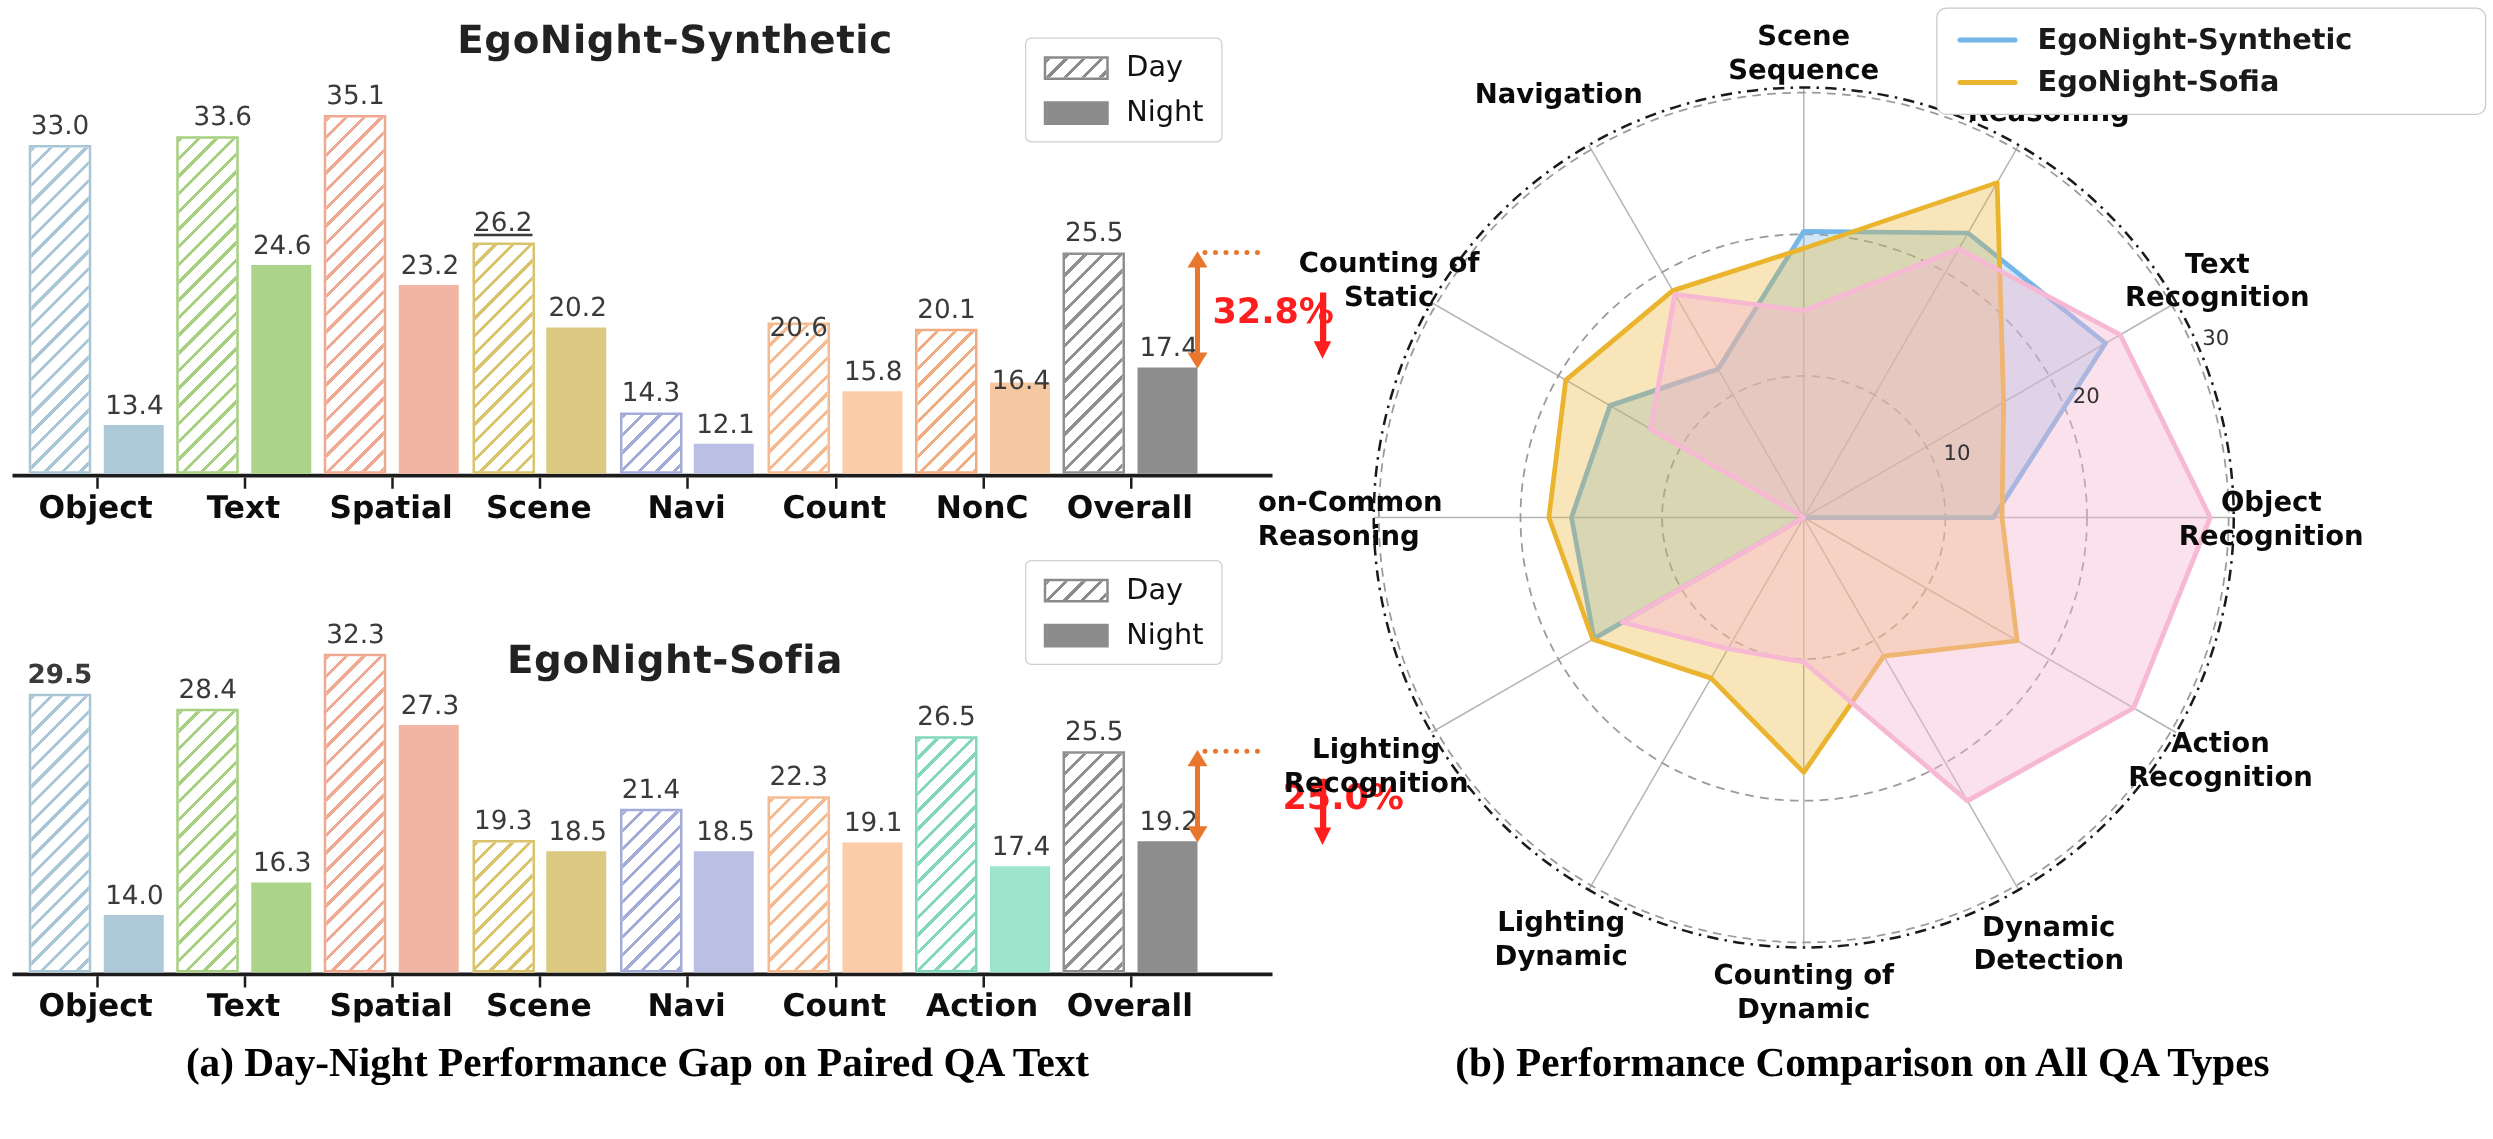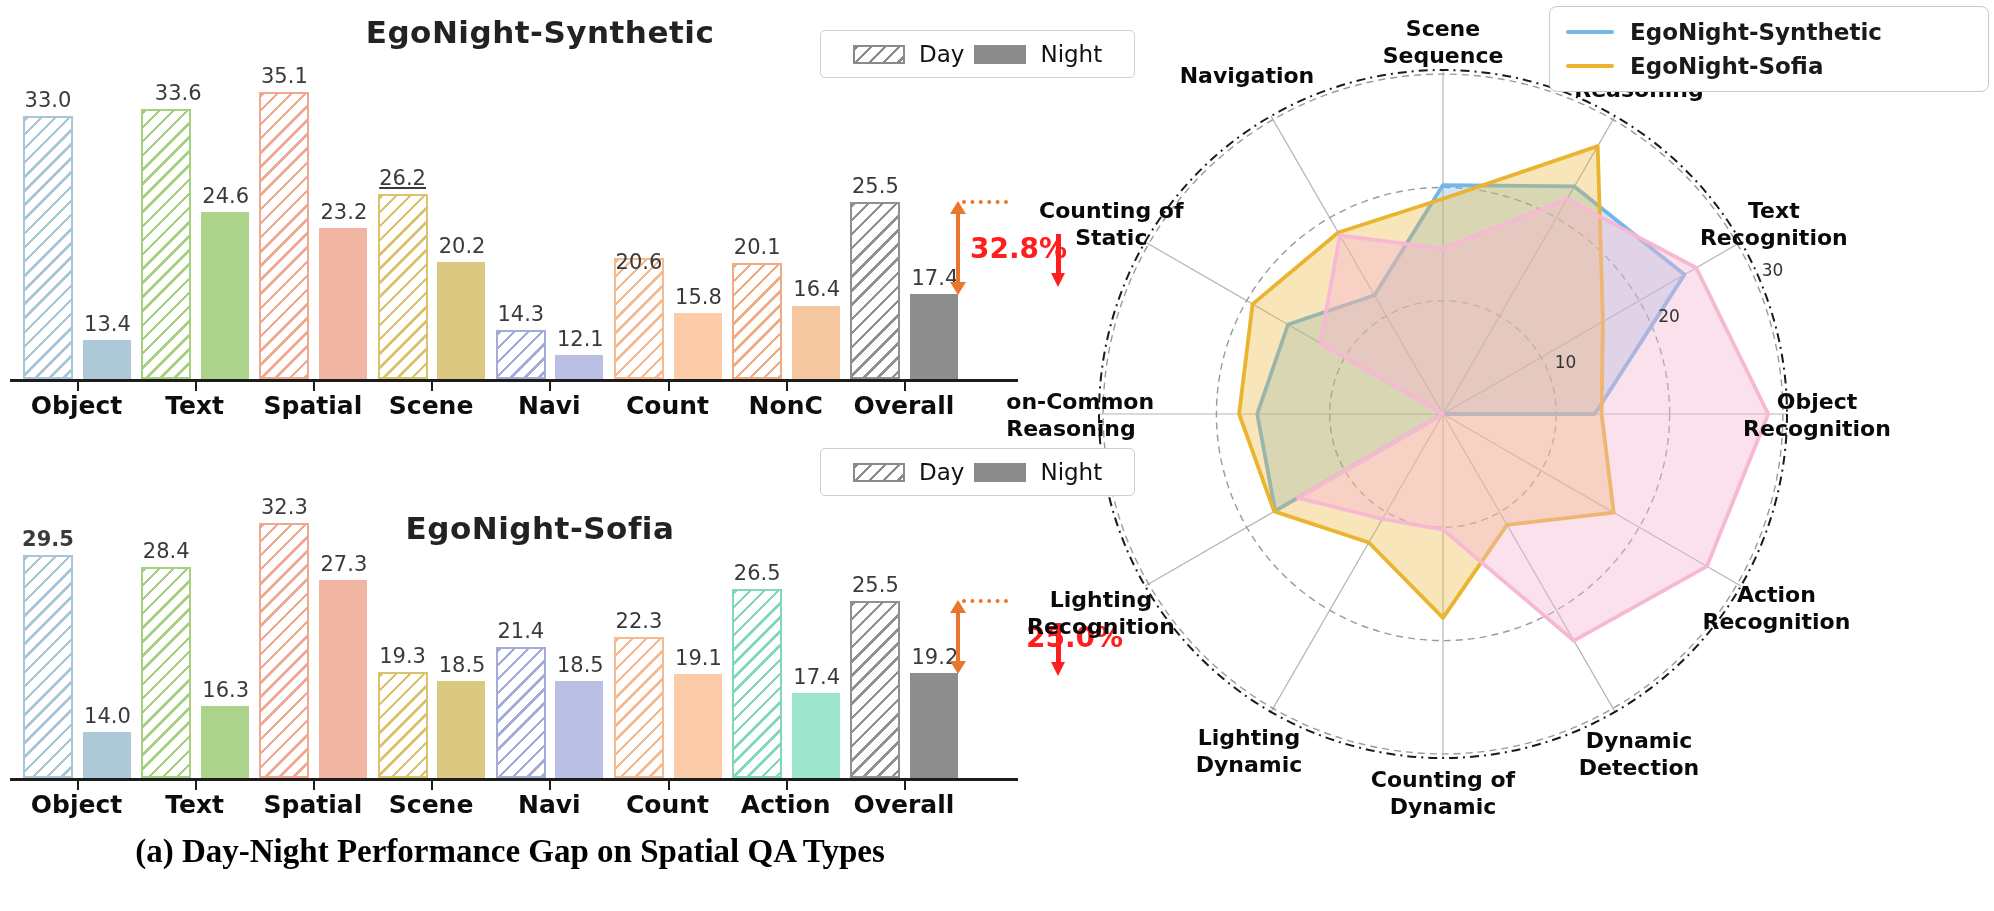--- a/index.html
+++ b/index.html
@@ -10,21 +10,21 @@
                font:700 31px "DejaVu Sans",sans-serif;color:#222;letter-spacing:.5px;}
   .baseline{position:absolute;left:0;width:1008px;height:3px;background:#1c1c1c;}
   .tick{position:absolute;width:2px;height:9px;background:#1c1c1c;}
   .bar{position:absolute;box-sizing:border-box;}
   .bar.day{background-color:#fff;border:2px solid;}
   .val{position:absolute;transform:translateX(-50%);font:500 21px "DejaVu Sans",sans-serif;
        color:#3a3a3a;white-space:nowrap;}
   .xlab{position:absolute;transform:translateX(-50%);font:700 25px "DejaVu Sans",sans-serif;
         color:#0d0d0d;white-space:nowrap;}
   .legend{position:absolute;box-sizing:border-box;background:#fff;border:1.5px solid #cfcfcf;
-          border-radius:5px;padding:10px 32px;display:flex;gap:10px;z-index:5;}
+          border-radius:5px;padding:10px 14px;display:flex;flex-direction:column;gap:10px;z-index:5;}
   .legend-row{display:flex;align-items:center;gap:14px;}
   .swatch{width:52px;height:19px;box-sizing:border-box;}
   .swatch.day{border:2px solid #8a8a8a;background-color:#fff;
       background-image:repeating-linear-gradient(135deg,#8a8a8a 0 2.5px,transparent 2.5px 10px);}
   .swatch.night{background:#8c8c8c;}
   .legend-label{font:400 23px "DejaVu Sans",sans-serif;color:#111;}
   .dotted{position:absolute;height:0;border-top:4px dotted #e8762d;}
   .dbl-arrow{position:absolute;width:4px;background:#e8762d;}
   .dbl-arrow::before,.dbl-arrow::after{content:"";position:absolute;left:-6px;
       border-left:8px solid transparent;border-right:8px solid transparent;}
@@ -98,21 +98,21 @@
         <div class="tick" style="left: 539.3px; top: 382px;"></div>
         <div class="bar day" style="left: 604px; top: 257.63px; width: 50px; height: 121.37px; border-color: rgb(245, 186, 144); background-image: repeating-linear-gradient(135deg, rgb(245, 186, 144) 0px, rgb(245, 186, 144) 2.5px, transparent 2.5px, transparent 10px);"></div>
         <div class="val" style="left: 629px; top: 229.63px; margin-top: 20px;">20.6</div>
         <div class="bar night" style="left: 663.5px; top: 312.59px; width: 48px; height: 66.41px; background: rgb(251, 204, 167);"></div>
         <div class="val" style="left: 688.5px; top: 284.59px;">15.8</div>
         <div class="xlab" style="left: 657.5px; top: 391px;">Count</div>
         <div class="tick" style="left: 657.5px; top: 382px;"></div>
         <div class="bar day" style="left: 722.2px; top: 263.355px; width: 50px; height: 115.645px; border-color: rgb(240, 171, 128); background-image: repeating-linear-gradient(135deg, rgb(240, 171, 128) 0px, rgb(240, 171, 128) 2.5px, transparent 2.5px, transparent 10px);"></div>
         <div class="val" style="left: 747.2px; top: 235.355px;">20.1</div>
         <div class="bar night" style="left: 781.7px; top: 305.72px; width: 48px; height: 73.28px; background: rgb(246, 200, 162);"></div>
-        <div class="val" style="left: 806.7px; top: 277px;">16.4</div>
+        <div class="val" style="left: 806.7px; top: 292px;">16.4</div>
         <div class="xlab" style="left: 775.7px; top: 391px;">NonC</div>
         <div class="tick" style="left: 775.7px; top: 382px;"></div>
         <div class="bar day" style="left: 840.4px; top: 201.525px; width: 50px; height: 177.475px; border-color: rgb(144, 144, 144); background-image: repeating-linear-gradient(135deg, rgb(144, 144, 144) 0px, rgb(144, 144, 144) 2.5px, transparent 2.5px, transparent 10px);"></div>
         <div class="val" style="left: 865.4px; top: 173.525px;">25.5</div>
         <div class="bar night" style="left: 899.9px; top: 294.27px; width: 48px; height: 84.73px; background: rgb(141, 141, 141);"></div>
         <div class="val" style="left: 924.9px; top: 266.27px;">17.4</div>
         <div class="xlab" style="left: 893.9px; top: 391px;">Overall</div>
         <div class="tick" style="left: 893.9px; top: 382px;"></div>
         <div class="dotted" style="left: 951.9px; top: 199.525px; width: 46.1px;"></div>
         <div class="dbl-arrow" style="left: 946px; top: 211.525px; height: 72.745px;"></div>
@@ -236,14 +236,15 @@
     <div class="rleg-row">
       <span class="rleg-line" style="background:#74b6e8"></span>
       <span class="rleg-label">EgoNight-Synthetic</span>
     </div>
     <div class="rleg-row">
       <span class="rleg-line" style="background:#eab42e"></span>
       <span class="rleg-label">EgoNight-Sofia</span>
     </div>
   </div>
 
-  <div class="caption" style="left:10px;top:833px;width:1000px;">(a) Day-Night Performance Gap on Spatial QA Types</div>
+  <div class="caption" style="left:10px;top:833px;width:1000px;">(a) Day-Night Performance Gap on Paired QA Text</div>
+  <div class="caption" style="left:1040px;top:833px;width:900px;">(b) Performance Comparison on All QA Types</div>
 </div>
 
 </body></html>

